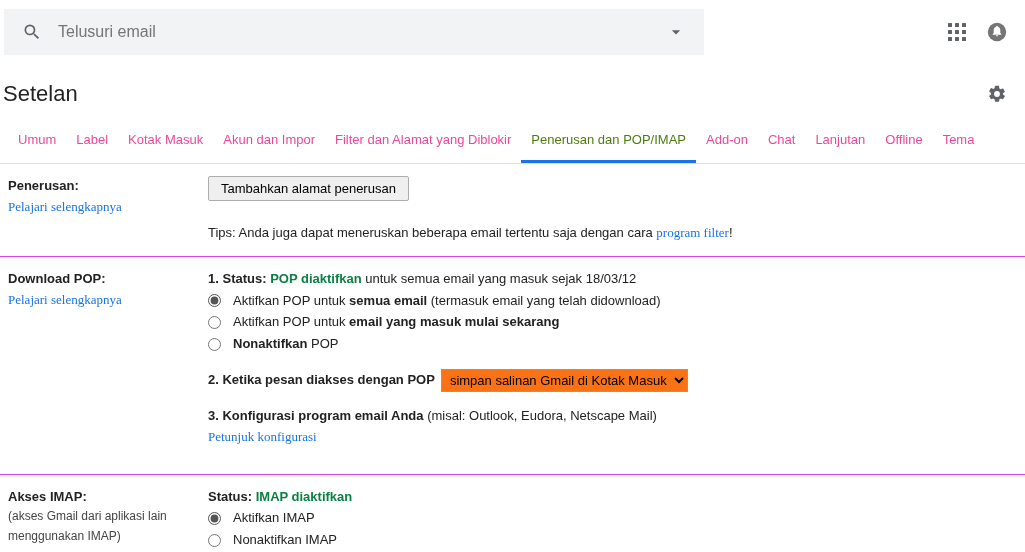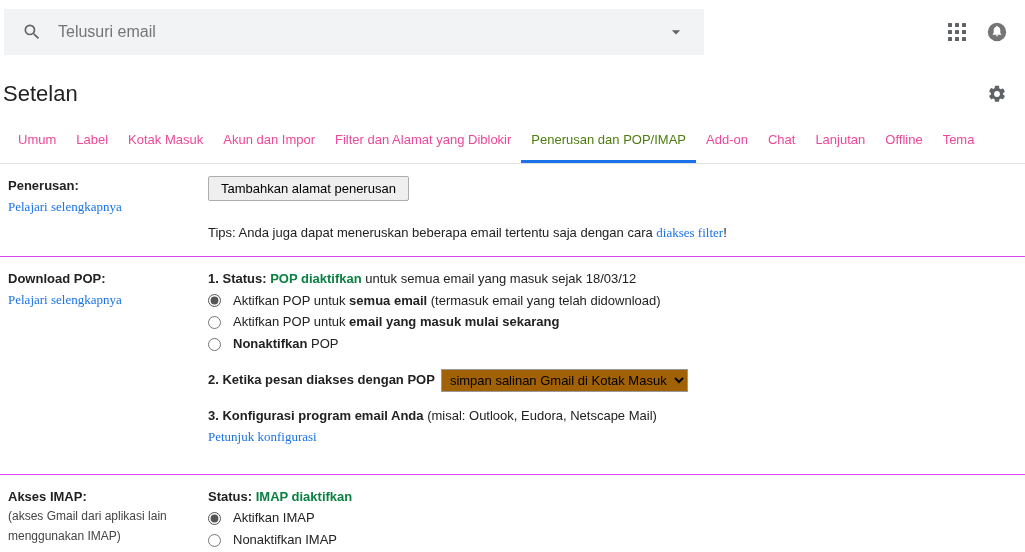--- a/index.html
+++ b/index.html
@@ -26,21 +26,21 @@
   .section .label-col .sec-sub { font-size: 12px; color: #444; }
   .link { color: #1a73e8; cursor: pointer; font-family: Liberation Serif, serif; }
   .content-col { flex: 1; }
   .btn { font-family: Arial; font-size: 13px; padding: 4px 12px; background: #efefef; border: 1px solid #adadad; border-radius: 2px; cursor: pointer; }
   .tips { margin-top: 22px; }
   .green { color: #0b8043; font-weight: bold; }
   .bold { font-weight: bold; }
   .row { display: flex; align-items: center; gap: 6px; margin: 1px 0; }
   .row input[type=radio] { margin: 0 6px 0 0; accent-color: #555; }
   .block { margin-bottom: 14px; }
-  select { font-family: Arial; font-size: 13px; padding: 2px 4px; border: 1px solid #999; background: #a16207; }
+  select { font-family: Arial; font-size: 13px; padding: 2px 4px; border: 1px solid #999; background: #f97316; }
   .dropdown-arrow { fill: #5f6368; }
 </style>
 </head>
 <body>
 
 <div class="topbar">
   <div class="searchbox">
     <span class="icon-btn">
       <svg width="20" height="20" viewBox="0 0 24 24">
           <path d="M15.5 14h-.79l-.28-.27A6.471 6.471 0 0016 9.5 6.5 6.5 0 109.5 16a6.47 6.47 0 004.23-1.57l.27.28v.79l5 4.99L20.49 19l-4.99-5zm-6 0C7.01 14 5 11.99 5 9.5S7.01 5 9.5 5 14 7.01 14 9.5 11.99 14 9.5 14z"></path>
@@ -99,21 +99,21 @@
 </div>
 
 <div class="section first">
   <div class="label-col">
     <div class="sec-title">Penerusan:</div>
     <a class="link">Pelajari selengkapnya</a>
   </div>
   <div class="content-col">
     <button class="btn">Tambahkan alamat penerusan</button>
     <div class="tips">
-      <span>Tips: Anda juga dapat meneruskan beberapa email tertentu saja dengan cara </span><a class="link">diakses filter</a><span>!</span>
+      <span>Tips: Anda juga dapat meneruskan beberapa email tertentu saja dengan cara </span><a class="link">program filter</a><span>!</span>
     </div>
   </div>
 </div>
 
 <div class="section">
   <div class="label-col">
     <div class="sec-title">Download POP:</div>
     <a class="link">Pelajari selengkapnya</a>
   </div>
   <div class="content-col">

